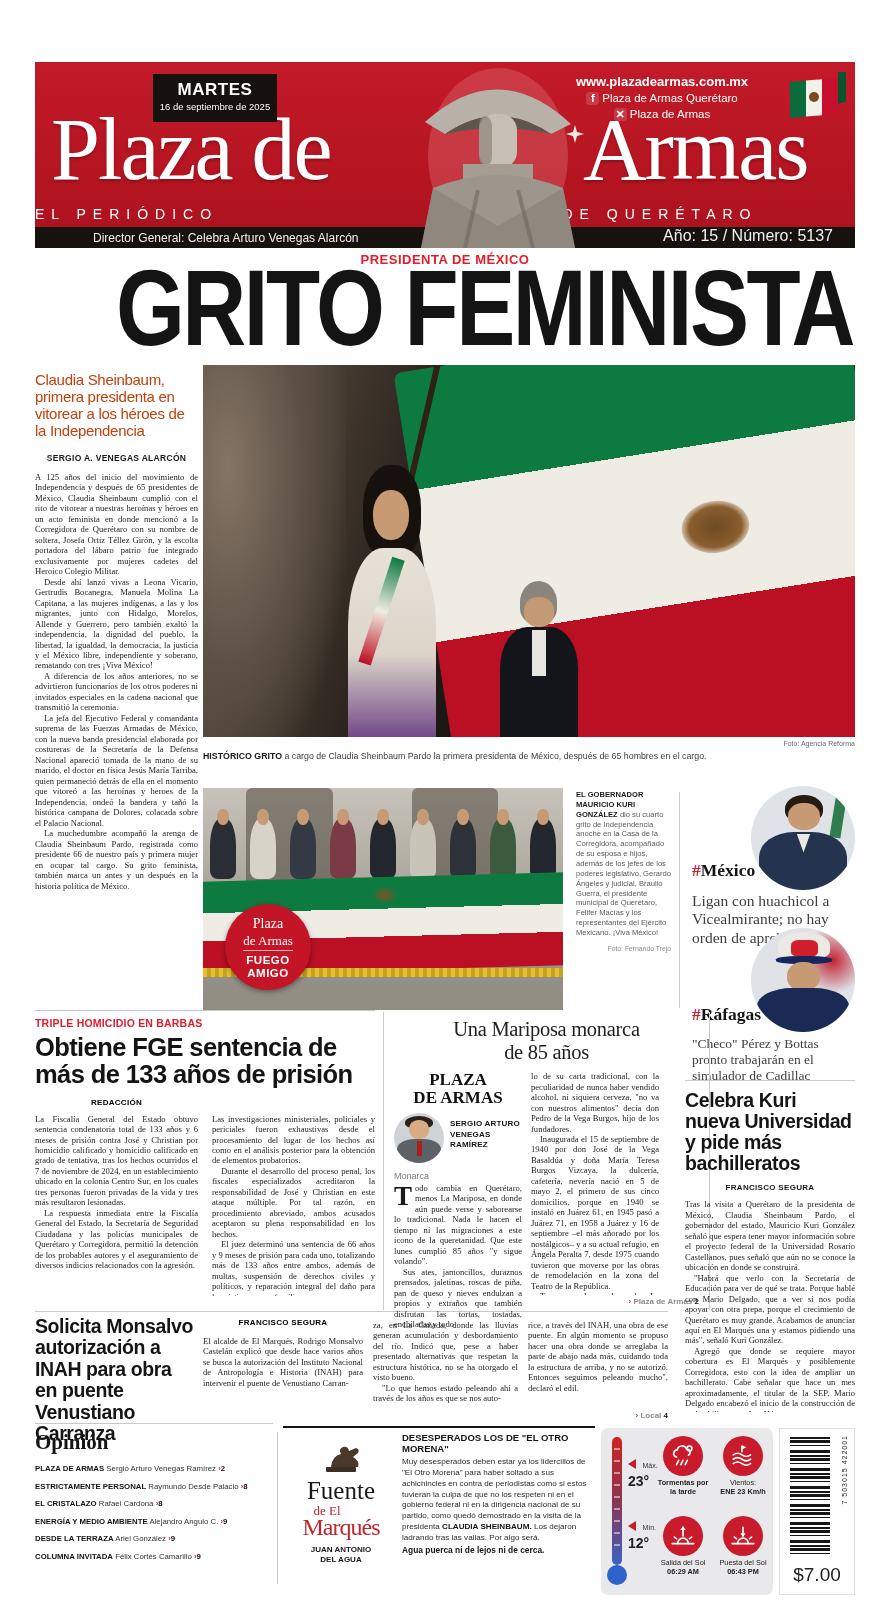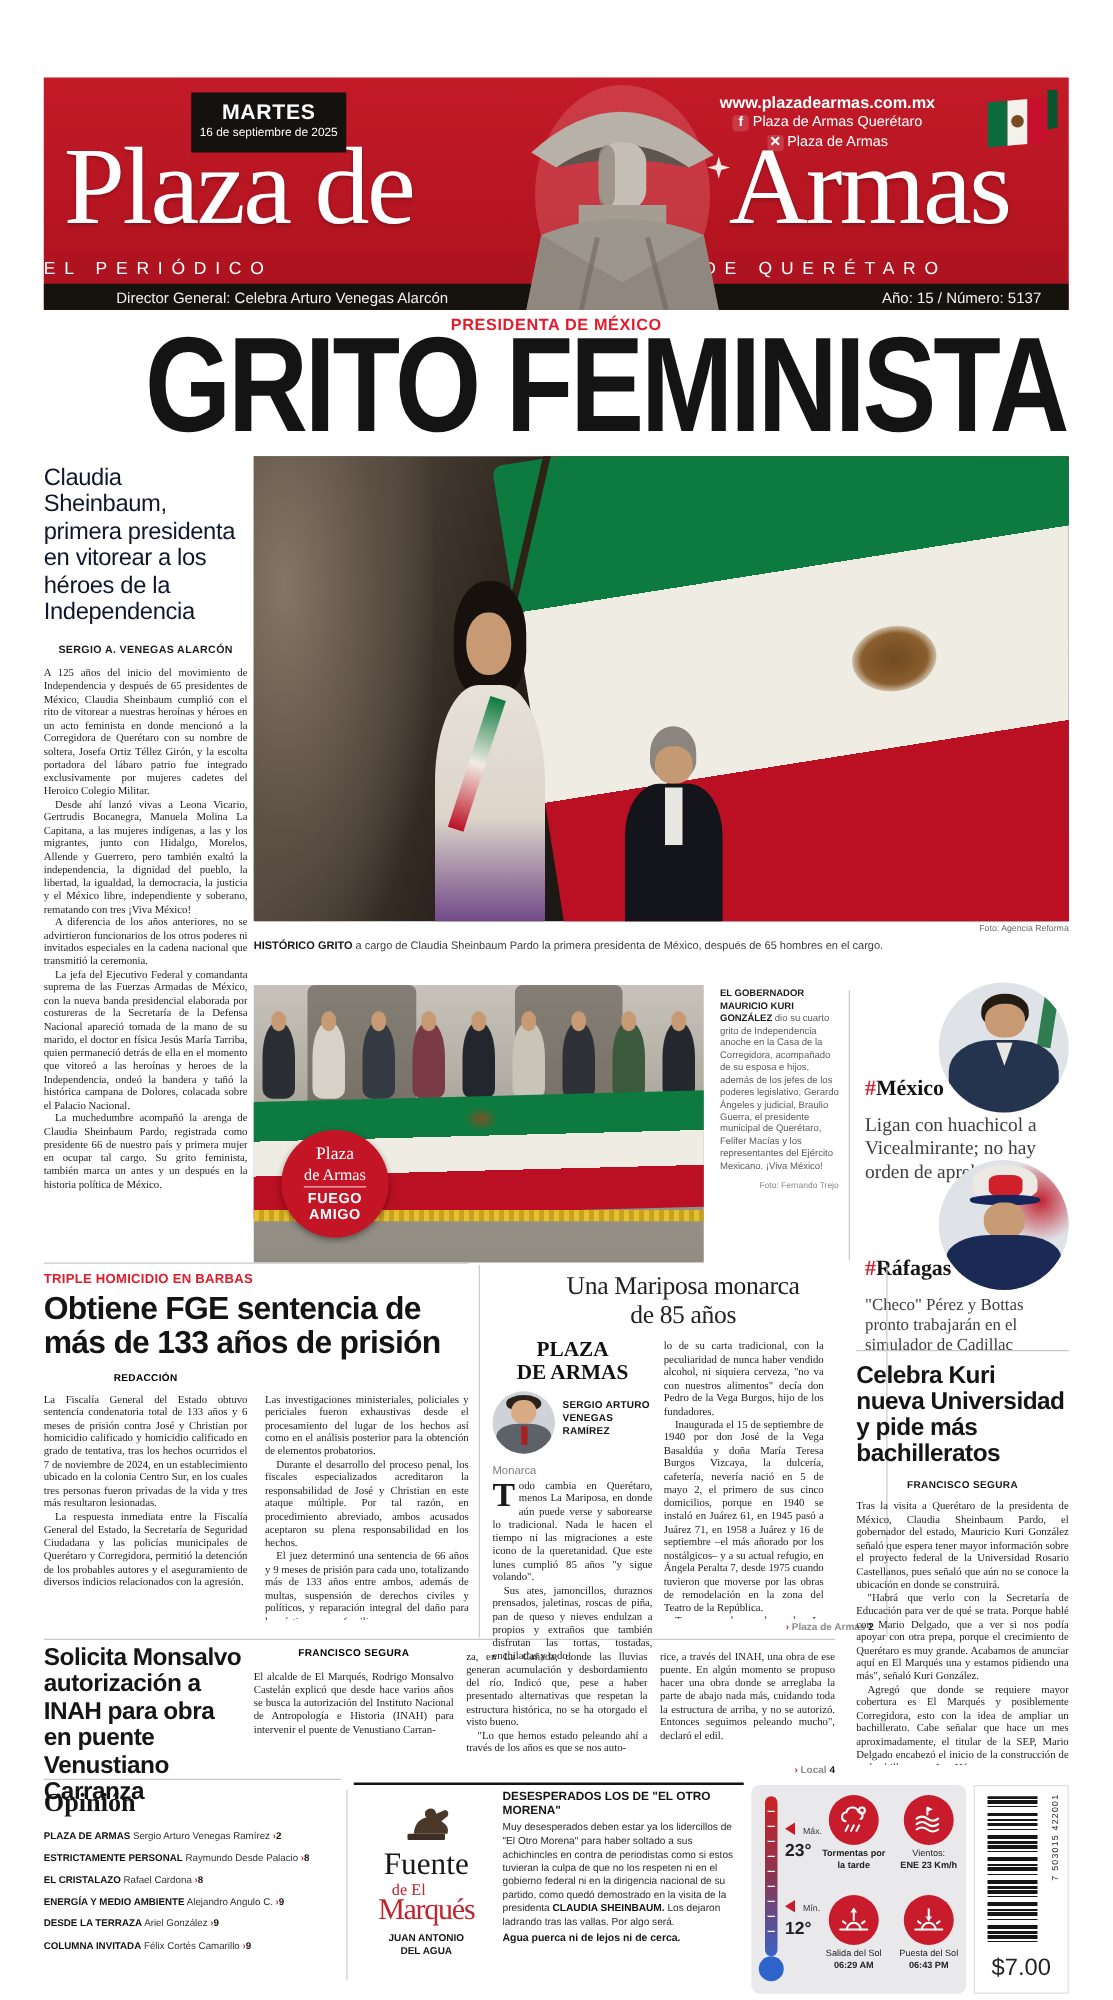--- a/index.html
+++ b/index.html
@@ -4,21 +4,21 @@
 <style>
   * { margin:0; padding:0; box-sizing:border-box; }
   body { background:#fff; font-family:"Liberation Sans", sans-serif; }
   .page { position:relative; width:890px; height:1600px; background:#fff; overflow:hidden; margin:0 auto; }
 
   
   .masthead { position:absolute; left:35px; top:62px; width:820px; height:186px;
     background:linear-gradient(180deg,#c31a28 0%, #b31420 70%, #a81220 100%); overflow:hidden; }
   .mh-black { position:absolute; left:0; bottom:0; width:100%; height:21px; background:#16130f; z-index:2; }
   .mh-director { position:absolute; left:58px; bottom:3px; color:#f2f2f2; font-size:12px; z-index:4; }
-  .mh-issue { position:absolute; right:22px; bottom:3px; color:#f2f2f2; font-size:12px; z-index:4; }
+  .mh-issue { position:absolute; right:22px; bottom:3px; color:#f2f2f2; font-size:16px; z-index:4; }
   .date-box { position:absolute; left:118px; top:12px; width:124px; height:48px; background:#14110e;
     color:#fff; text-align:center; padding-top:6px; z-index:4; }
   .date-box .day { font-size:17px; font-weight:bold; letter-spacing:0.5px; }
   .date-box .date { font-size:9.5px; margin-top:1px; }
   .mh-title { position:absolute; color:#fff; font-family:"Liberation Serif", serif; font-size:88px;
     line-height:1; letter-spacing:-2px; z-index:1; text-shadow:0 2px 3px rgba(0,0,0,0.25); }
   .mh-title.left { left:16px; top:44px; }
   .mh-title.right { left:548px; top:44px; }
   .mh-tag { position:absolute; top:144px; color:#fff; font-size:14px; letter-spacing:7px; z-index:1; font-weight:400; }
   .mh-tag.left { left:0; width:390px; text-align:left; }
@@ -33,21 +33,21 @@
 
   
   .kicker { position:absolute; left:35px; top:252px; width:820px; text-align:center;
     color:#e31b2d; font-weight:bold; font-size:13px; letter-spacing:0.5px; }
   .headline-wrap { position:absolute; left:35px; top:258px; width:820px; height:106px; text-align:center; }
   .headline-wrap span { display:inline-block; font-size:108px; font-weight:bold; color:#141414;
     letter-spacing:-3px; line-height:0.92; transform:scaleX(0.82); transform-origin:center; white-space:nowrap; }
 
   
   .lead { position:absolute; left:35px; top:372px; width:163px; height:638px; overflow:hidden; }
-  .lead-subhead { font-size:19px; line-height:1.13; color:#0f172a; font-weight:400; letter-spacing:-0.3px; }
+  .lead-subhead { font-size:15px; line-height:1.13; color:#c2410c; font-weight:400; letter-spacing:-0.3px; }
   .lead-byline { text-align:center; font-size:8.5px; font-weight:bold; color:#1a1a1a; margin:13px 0 9px; letter-spacing:0.3px; }
   .bodytext p { font-family:"Liberation Serif", serif; font-size:8.6px; line-height:1.22; text-align:justify; color:#1c1c1c; }
   .bodytext p + p { text-indent:9px; }
 
   
   .main-photo { position:absolute; left:203px; top:365px; width:652px; height:372px; overflow:hidden;
     background:linear-gradient(105deg,#6f6357 0%, #463b31 18%, #201a15 38%, #181310 60%, #2b2118 82%, #15100c 100%); }
   .mp-glow { position:absolute; left:55%; top:-10%; width:60%; height:70%;
     background:radial-gradient(ellipse at center, rgba(150,110,60,0.35), transparent 70%); }
   .mp-arch { position:absolute; left:-4%; top:-8%; width:26%; height:120%;

